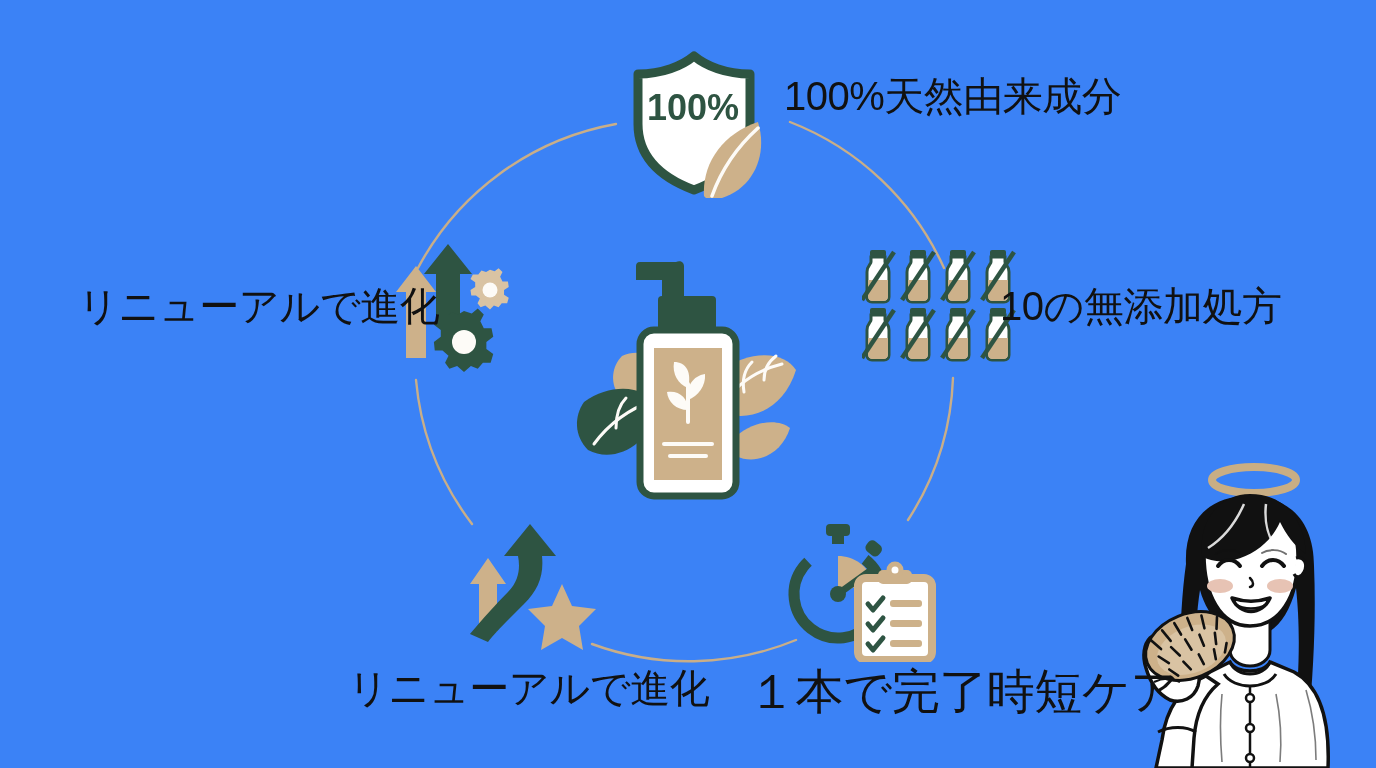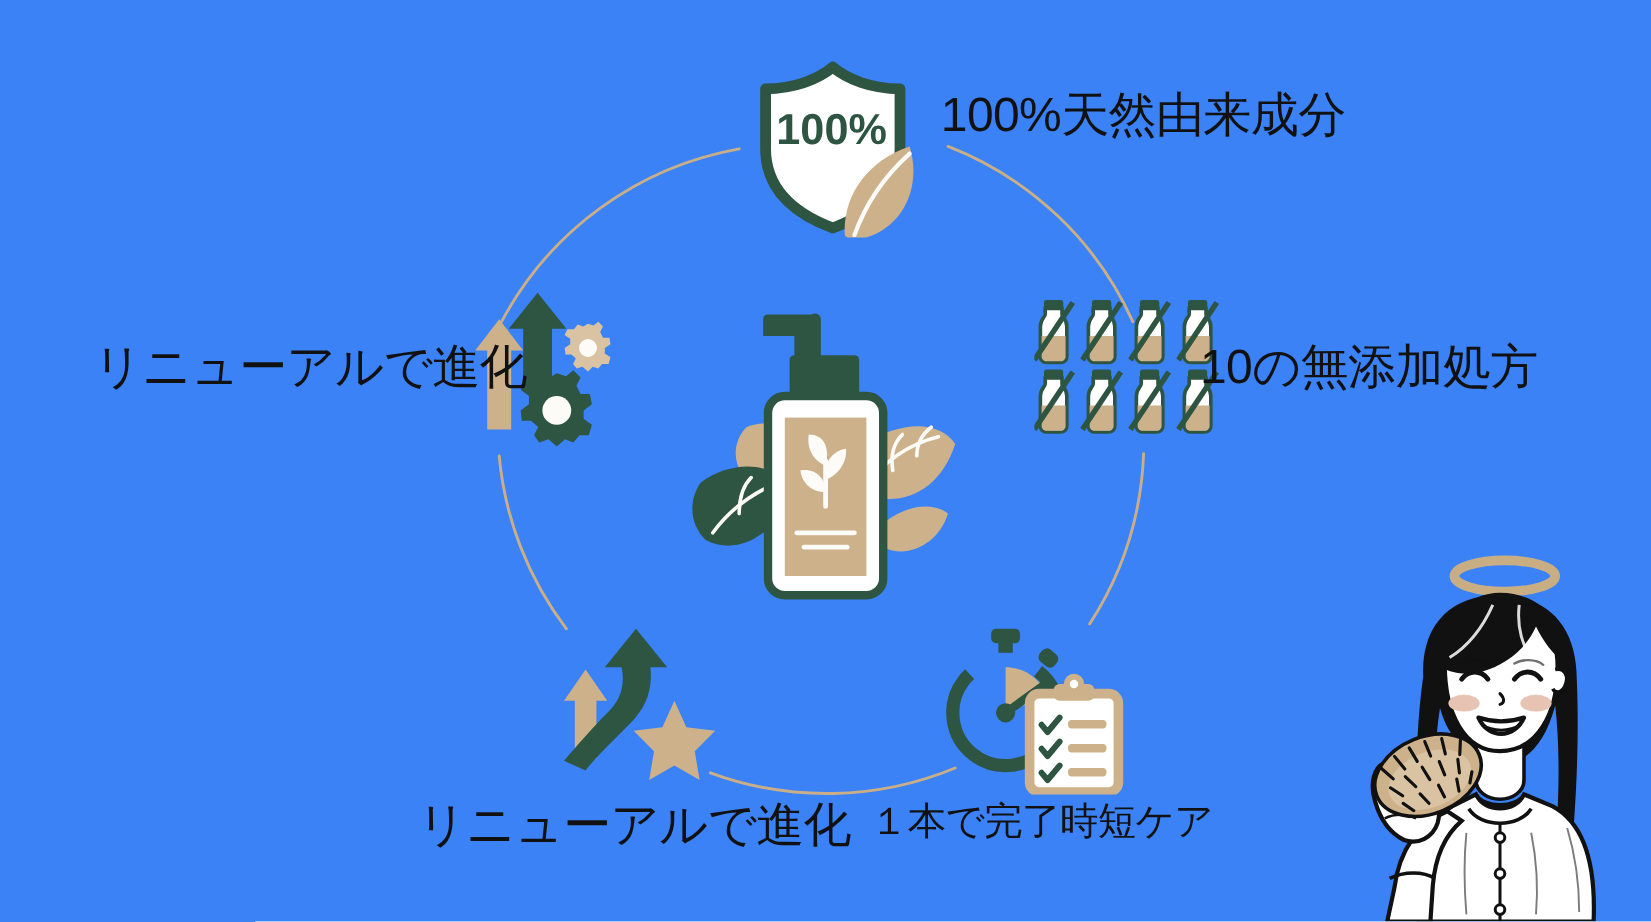--- a/index.html
+++ b/index.html
@@ -24,21 +24,21 @@
     font-weight: normal;
     font-family: "Liberation Sans", "DejaVu Sans", sans-serif;
     white-space: nowrap;
     letter-spacing: -0.5px;
     line-height: 1;
   }
   #label-natural   { left: 784px;  top: 76px;  font-size: 40px; }
   #label-additive  { left: 1000px; top: 286px; font-size: 40px; }
   #label-renewal   { left: 78px;   top: 286px; font-size: 40px; }
   #label-aging     { left: 348px;  top: 668px; font-size: 40px; }
-  #label-time      { left: 725px;  top: 668px; font-size: 32px; }
+  #label-time      { left: 748px;  top: 668px; font-size: 48px; }
 
   .icon-box { position: absolute; }
   #ring-svg   { position: absolute; left: 0; top: 0; }
   #icon-shield    { left: 626px; top: 48px;  width: 152px; height: 150px; }
   #icon-bottles   { left: 862px; top: 248px; width: 164px; height: 116px; }
   #icon-gears     { left: 386px; top: 240px; width: 140px; height: 140px; }
   #icon-aging     { left: 452px; top: 518px; width: 150px; height: 140px; }
   #icon-time      { left: 782px; top: 522px; width: 158px; height: 140px; }
   #icon-product   { left: 566px; top: 252px; width: 248px; height: 256px; }
   #woman          { left: 1058px; top: 438px; width: 318px; height: 330px; }

